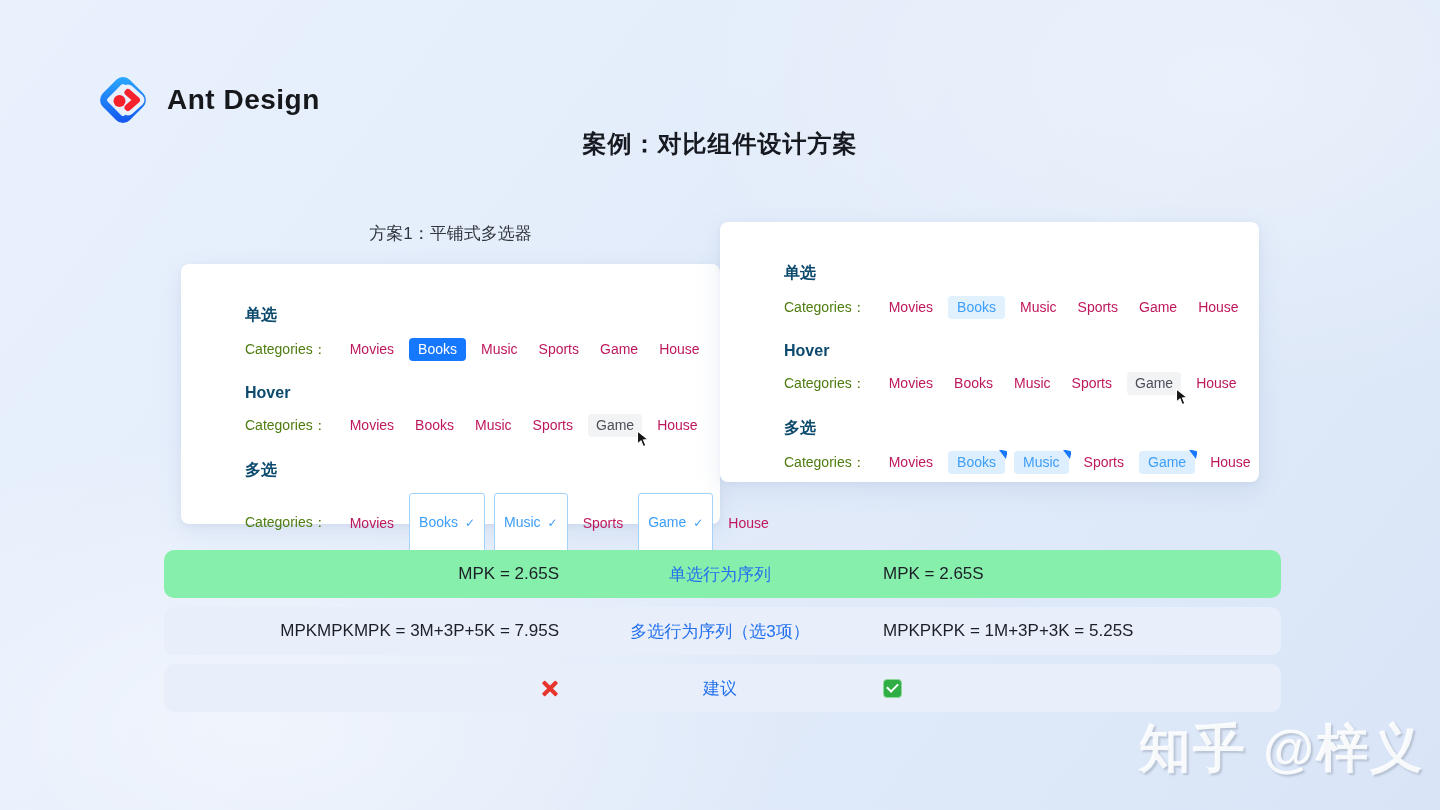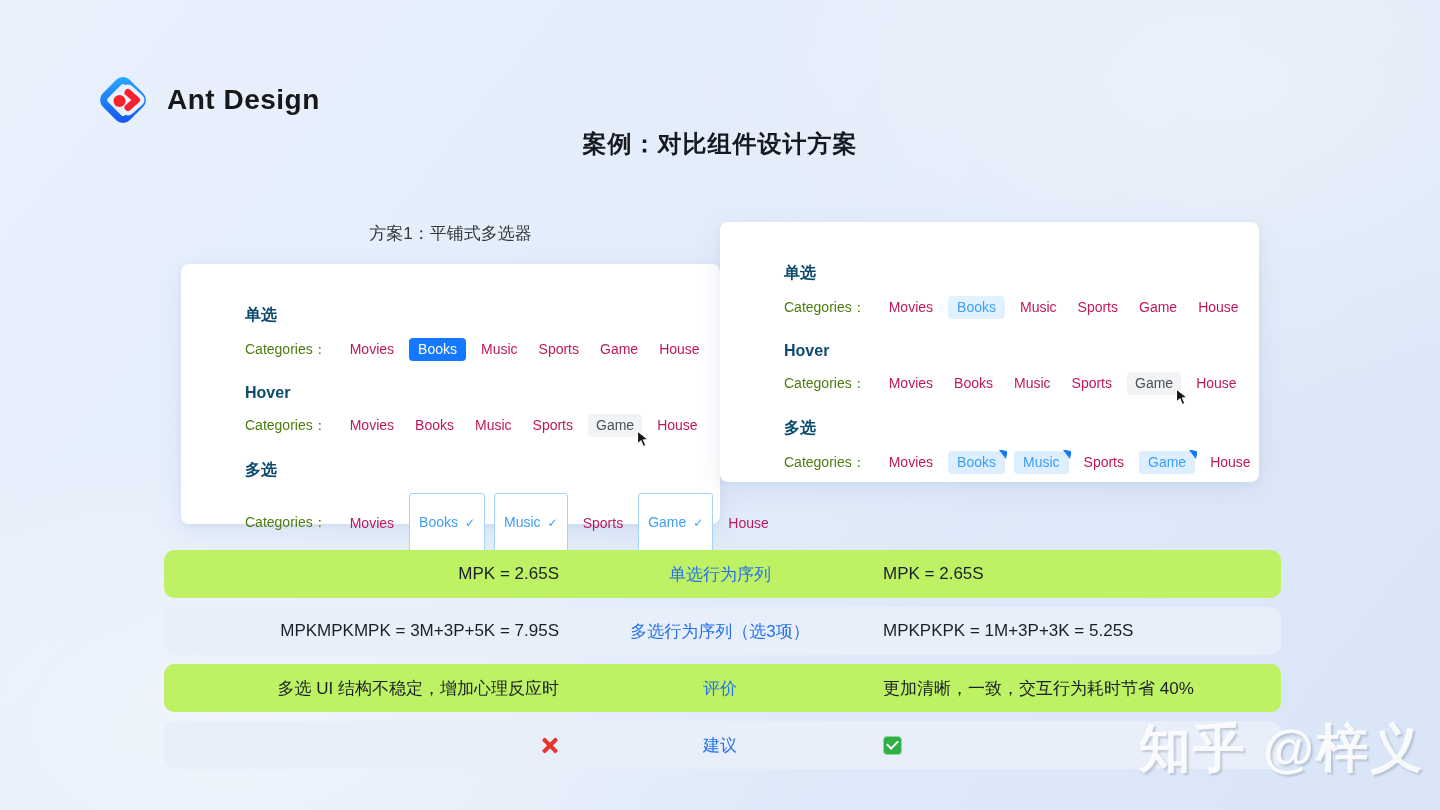--- a/index.html
+++ b/index.html
@@ -57,21 +57,21 @@
   }
   .chip-check{ margin-left:7px; font-size:12px; }
   .cursor-svg{ position:absolute; right:-9px; bottom:-11px; }
 
   
   .cmp-table{ position:absolute; left:164px; top:550px; width:1117px; }
   .t-row{
     display:flex; align-items:center; height:48px; border-radius:10px; margin-bottom:9px;
     font-size:17px;
   }
-  .t-row.dark{ background:#bef264; }
+  .t-row.dark{ background:#86efac; }
   .t-row.light{ background:#e8effb; }
   .c-left{ flex:0 0 395px; text-align:right; display:flex; justify-content:flex-end; align-items:center; }
   .c-mid{ flex:0 0 322px; text-align:center; font-weight:400; color:#2470ee; }
   .c-right{ flex:1; text-align:left; padding-left:2px; display:flex; align-items:center; }
 
   .icon-cross{ position:relative; width:20px; height:20px; display:inline-block; }
   .icon-cross::before,.icon-cross::after{
     content:''; position:absolute; left:9px; top:1px; width:4px; height:19px;
     background:#e8352c; border-radius:1px;
   }
@@ -209,25 +209,20 @@
     <div class="t-row dark">
       <div class="c-left">MPK = 2.65S</div>
       <div class="c-mid">单选行为序列</div>
       <div class="c-right">MPK = 2.65S</div>
     </div>
     <div class="t-row light">
       <div class="c-left">MPKMPKMPK = 3M+3P+5K = 7.95S</div>
       <div class="c-mid">多选行为序列（选3项）</div>
       <div class="c-right">MPKPKPK = 1M+3P+3K = 5.25S</div>
     </div>
-    <div class="t-row dark">
-      <div class="c-left">多选 UI 结构不稳定，增加心理反应时</div>
-      <div class="c-mid">评价</div>
-      <div class="c-right">更加清晰，一致，交互行为耗时节省 40%</div>
-    </div>
     <div class="t-row light">
       <div class="c-left">
         <span class="icon-cross"></span>
       </div>
       <div class="c-mid">建议</div>
       <div class="c-right">
         <span class="icon-check"></span>
       </div>
     </div>
   </div>

